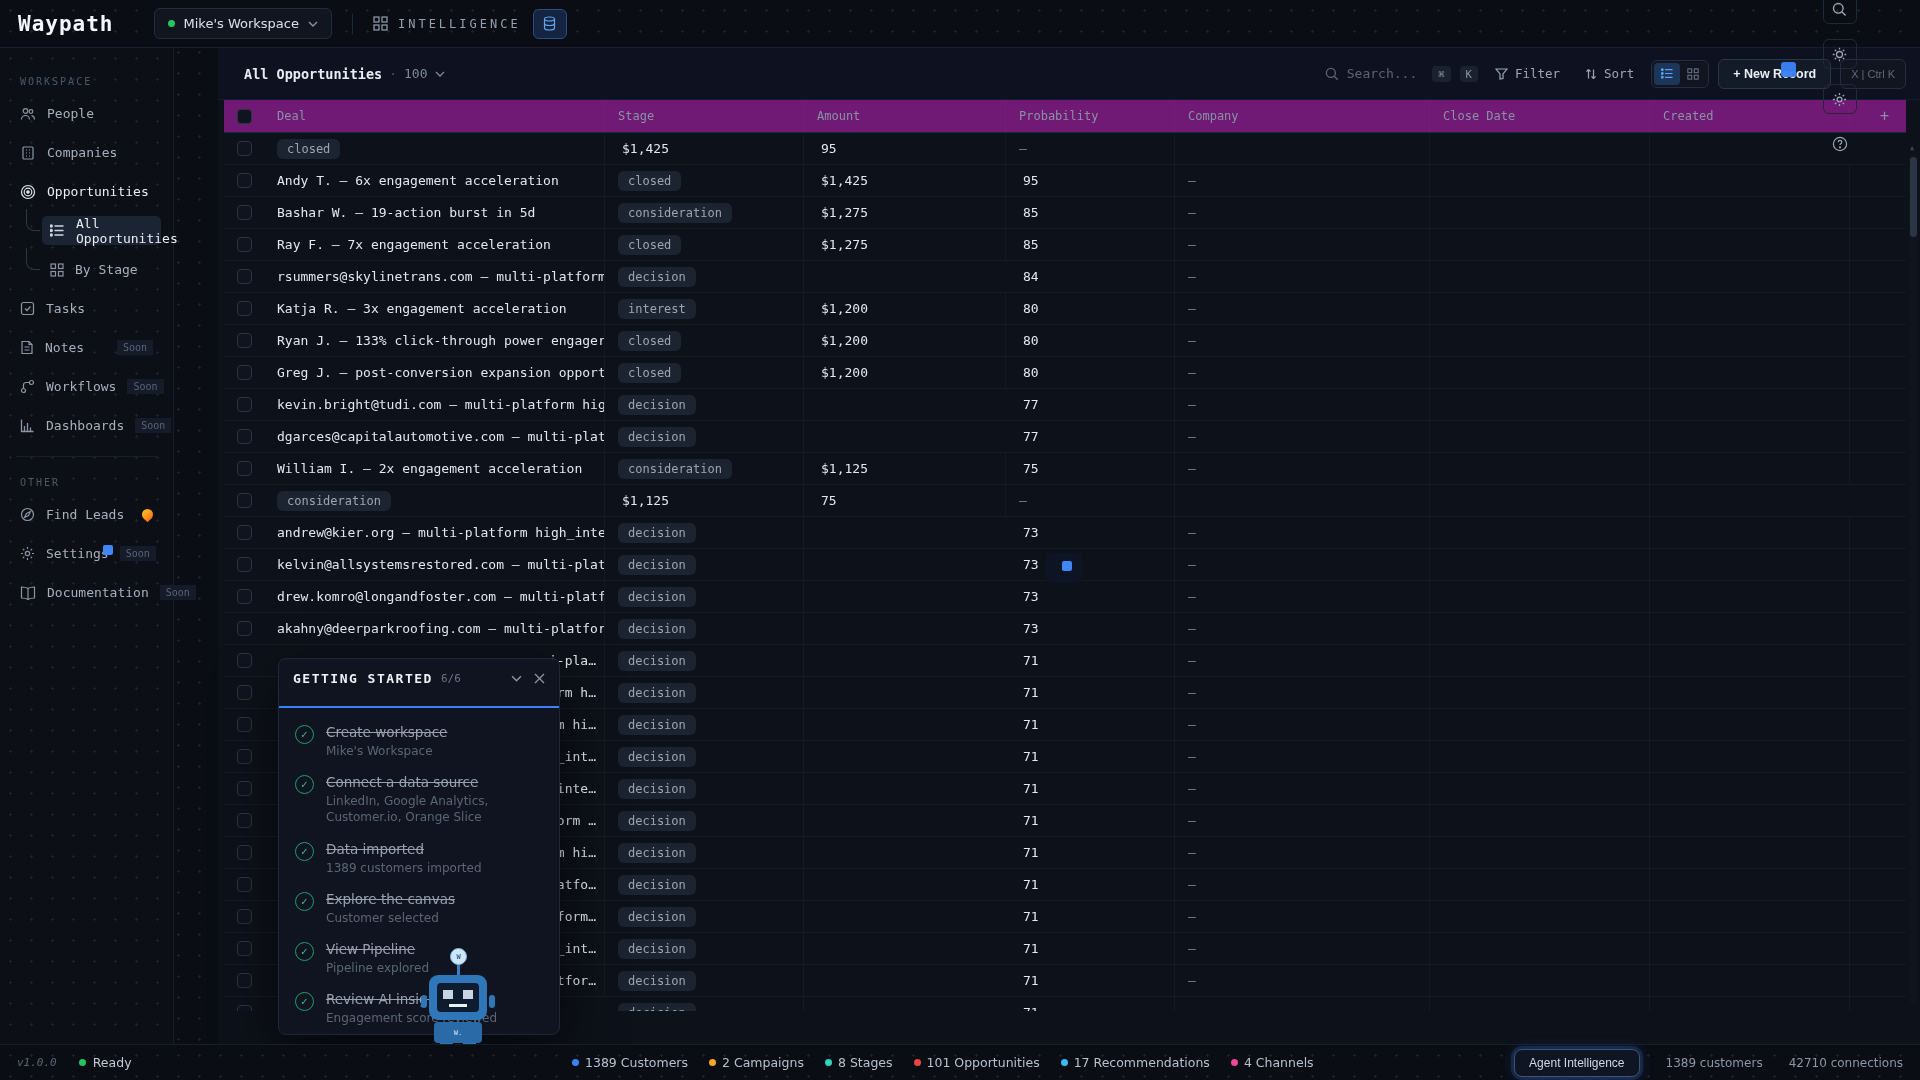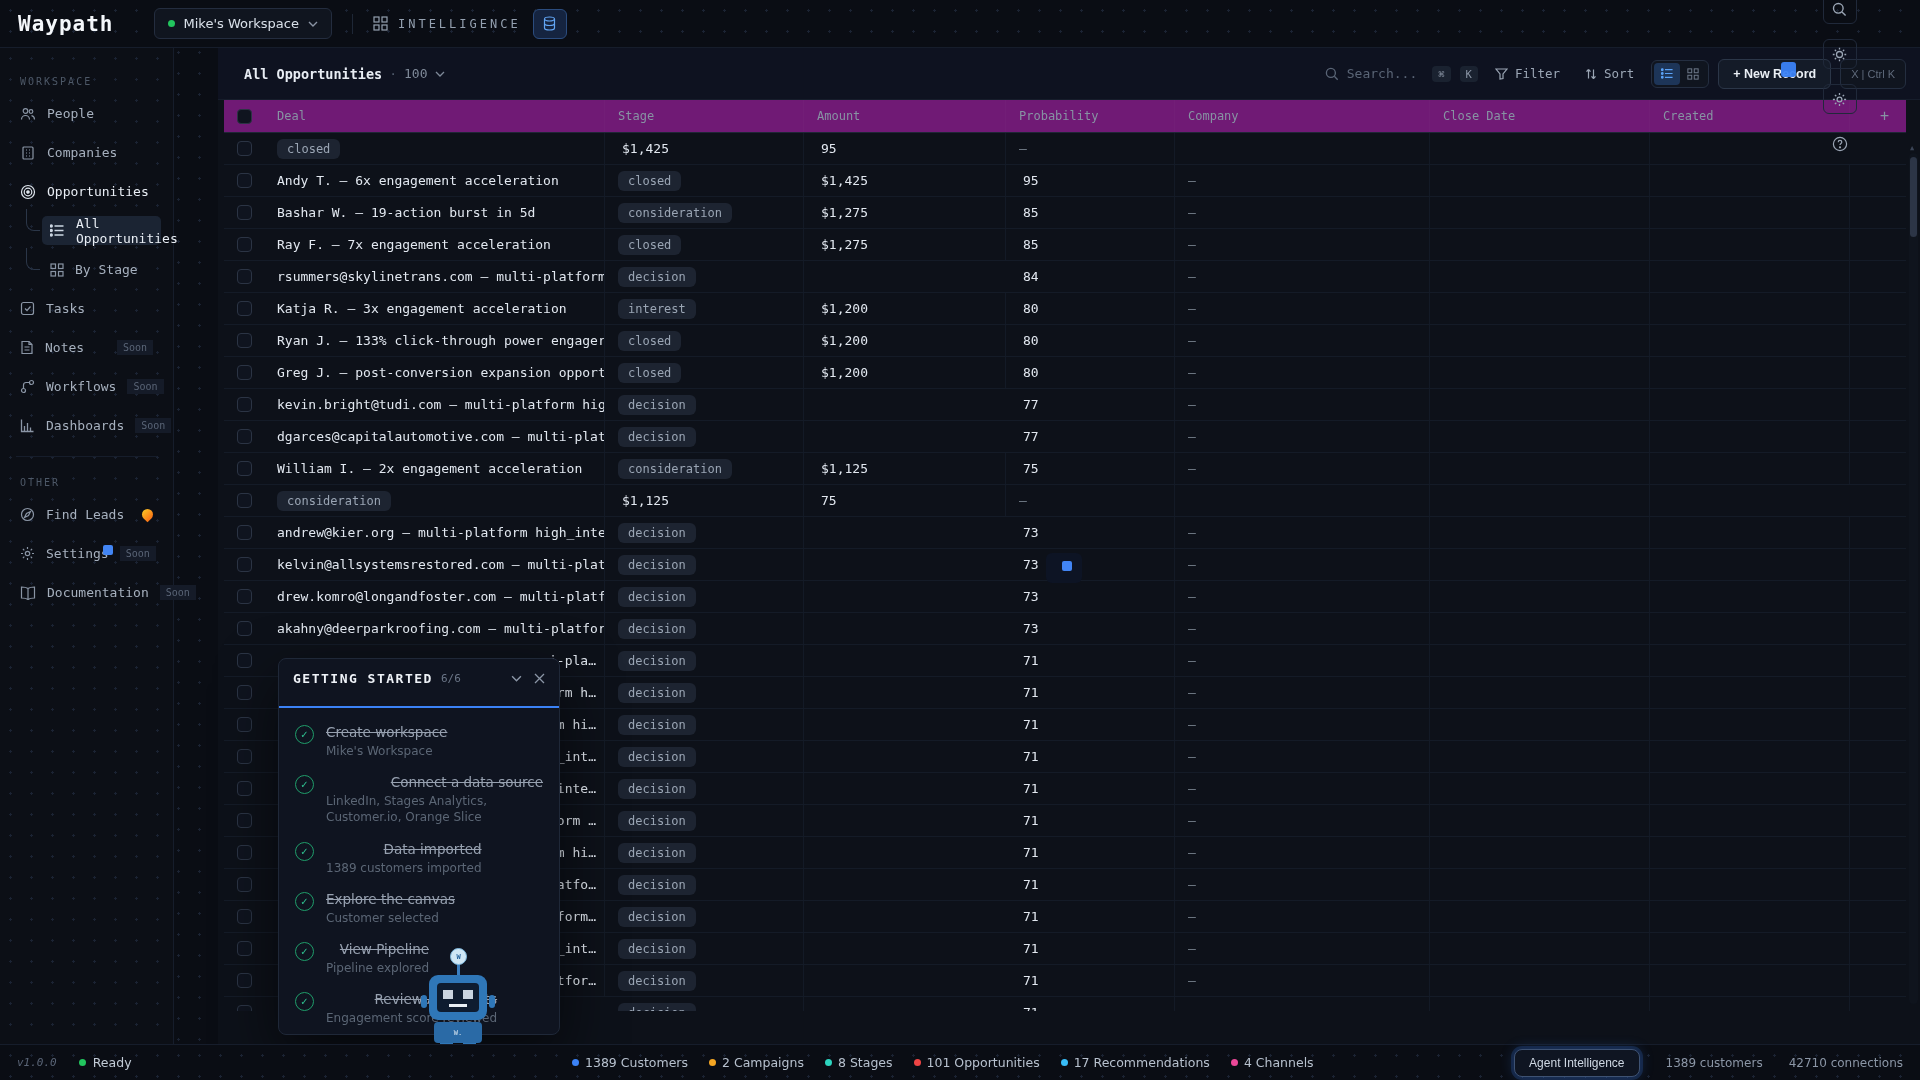--- a/index.html
+++ b/index.html
@@ -105,21 +105,21 @@
   .popup { position:absolute; left:278px; top:658px; width:282px; height:377px; background:#0f1420;
     border:1px solid #1f2838; border-radius:8px; box-shadow:0 24px 60px rgba(0,0,0,.55); z-index:50; overflow:hidden; }
   .popup-head { display:flex; align-items:center; padding:12px 14px 20px; border-bottom:2px solid #3b82f6; }
   .popup-title { font-weight:bold; font-size:13px; letter-spacing:1.5px; color:#eef2f7; }
   .popup-progress { font-size:11px; color:#6b7687; margin-left:8px; }
   .popup-actions { margin-left:auto; display:flex; gap:12px; color:#8b96a6; align-items:center; }
   .popup-body { padding:16px 16px 0; display:flex; flex-direction:column; gap:15px; }
   .step { display:flex; gap:12px; }
   .step-ic { width:19px; height:19px; border:1.5px solid #1f9d6a; border-radius:50%; color:#2fbf8f;
     font-size:10px; display:flex; align-items:center; justify-content:center; flex:0 0 auto; margin-top:1px; }
-  .step-title { font-size:13.5px; color:#97a1b0; text-decoration:line-through;text-align:right; }
+  .step-title { font-size:13.5px; color:#97a1b0; text-decoration:line-through; }
   .step-sub { font-size:12px; color:#5b6675; margin-top:3px; line-height:1.35; }
   .popup .sans { }
 
   
   .robot { position:absolute; left:420px; top:948px; width:76px; height:100px; z-index:60; }
   .antenna-stem { position:absolute; left:37px; top:14px; width:3px; height:14px; background:#3b7fc0; }
   .antenna-ball { position:absolute; left:30px; top:0; width:17px; height:17px; border-radius:50%;
     background:#cfe7f5; border:1px solid #7db7dd; color:#27639b; font-size:7px; font-weight:bold;
     display:flex; align-items:center; justify-content:center; }
   .robot-head { position:absolute; left:9px; top:27px; width:58px; height:45px; background:#2f77b8; border-radius:9px; }
@@ -888,21 +888,21 @@
         <span class="step-ic">✓</span>
         <span>
           <div class="step-title">Create workspace</div>
           <div class="step-sub">Mike's Workspace</div>
         </span>
       </div>
       <div class="step">
         <span class="step-ic">✓</span>
         <span>
           <div class="step-title">Connect a data source</div>
-          <div class="step-sub">LinkedIn, Stages Analytics, Customer.io, Orange Slice</div>
+          <div class="step-sub">LinkedIn, Google Analytics, Customer.io, Orange Slice</div>
         </span>
       </div>
       <div class="step">
         <span class="step-ic">✓</span>
         <span>
           <div class="step-title">Data imported</div>
           <div class="step-sub">1389 customers imported</div>
         </span>
       </div>
       <div class="step">

